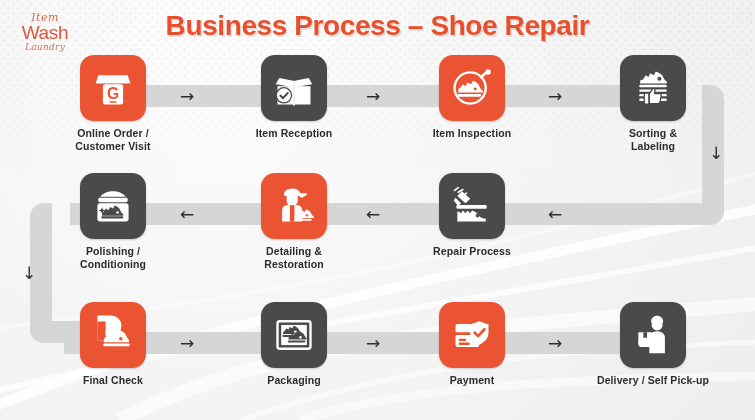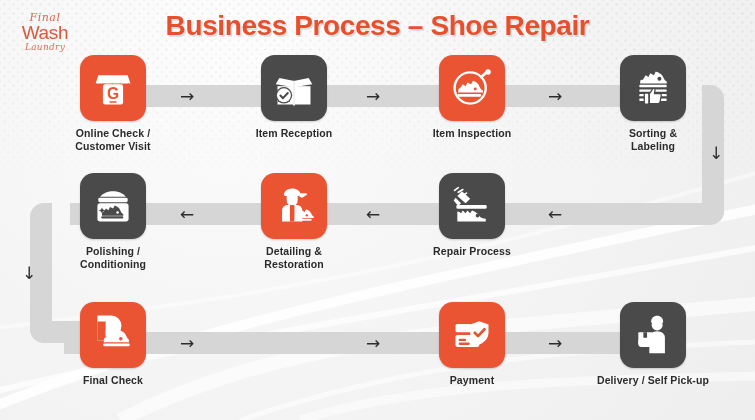--- a/index.html
+++ b/index.html
@@ -106,41 +106,41 @@
   <div class="arrow" style="left:180px;top:206px;">←</div>
   <div class="arrow" style="left:22px;top:265px;">↓</div>
 
   <div class="arrow" style="left:180px;top:335px;">→</div>
   <div class="arrow" style="left:366px;top:335px;">→</div>
   <div class="arrow" style="left:548px;top:335px;">→</div>
 
   <div class="title">Business Process – Shoe Repair</div>
 
   <div class="logo">
-    <div class="l1">Final</div>
+    <div class="l1">Item</div>
     <div class="l2">Wash</div>
     <div class="l3">Laundry</div>
   </div>
 
   <div class="step" style="left:38px;top:55px;">
     <div class="tile orange">
       <span>
         <svg width="44" height="44" viewBox="0 0 48 48">
           <g fill="#ffffff">
             <path d="M8 10h32l3 9H5z"></path>
             <path d="M5 19a4.5 4.5 0 0 0 9 0 4.5 4.5 0 0 0 9 0 4.5 4.5 0 0 0 9 0 4.5 4.5 0 0 0 9 0" fill="none" stroke="#eb5433" stroke-width="1.6"></path>
             <rect x="13" y="20" width="22" height="22" rx="2.5"></rect>
             <rect x="20" y="38.5" width="8" height="1.6" rx="0.8" fill="#eb5433"></rect>
           </g>
           <text x="24" y="35.5" font-family="Liberation Sans, sans-serif" font-size="17" font-weight="bold" fill="#eb5433" text-anchor="middle">G</text>
         </svg>
       </span>
     </div>
     <div class="caption">
-      <div>Online Check /</div>
+      <div>Online Order /</div>
       <div>Customer Visit</div>
     </div>
   </div>
 
   <div class="step" style="left:219px;top:55px;">
     <div class="tile dark">
       <span>
         <svg width="44" height="44" viewBox="0 0 48 48">
           <g fill="#ffffff">
             <path d="M23 16 L8 13 L4 20 L23 23 Z"></path>
@@ -287,20 +287,41 @@
             <circle cx="32.5" cy="28" r="1.9" fill="#eb5433"></circle>
           </g>
         </svg>
       </span>
     </div>
     <div class="caption">
       <div>Final Check</div>
     </div>
   </div>
 
+  <div class="step" style="left:219px;top:302px;">
+    <div class="tile dark">
+      <span>
+        <svg width="44" height="44" viewBox="0 0 48 48">
+          <rect x="6" y="9" width="36" height="30" rx="2.5" fill="none" stroke="#ffffff" stroke-width="2.6"></rect>
+          <rect x="10" y="13" width="28" height="22" fill="#ffffff"></rect>
+          <g fill="#4a4a4a">
+            <path d="M12 22c0-1.4.8-2 1.6-2.2l2.2-3.2 2.2 1.4 1.4-2.8 2.8 1.4 1.4-2.8c2.2.7 4.8 2 5.6 4.2.7 1.4 1.4 2.8 2.4 3.5V23H12z"></path>
+            <rect x="11.4" y="24" width="21" height="2.2" rx=".9"></rect>
+            <circle cx="25.5" cy="20.5" r="1.4" fill="#ffffff"></circle>
+            <path d="M18 28c0-1.4.8-2 1.6-2.2l2.2-3.2 2.2 1.4 1.4-2.8 2.8 1.4 1.4-2.8c2.2.7 4.8 2 5.6 4.2.7 1.4 1.4 2.8 2.4 3.5V29H18z"></path>
+            <rect x="17.4" y="30" width="19" height="2.2" rx=".9"></rect>
+            <circle cx="31" cy="26.5" r="1.4" fill="#ffffff"></circle>
+          </g>
+        </svg>
+      </span>
+    </div>
+    <div class="caption">
+      <div>Packaging</div>
+    </div>
+  </div>
 
   <div class="step" style="left:397px;top:302px;">
     <div class="tile orange">
       <span>
         <svg width="44" height="44" viewBox="0 0 48 48">
           <g fill="#ffffff">
             <rect x="6" y="12" width="17" height="9" rx="2"></rect>
             <rect x="6" y="24" width="26" height="13" rx="2"></rect>
             <rect x="9.5" y="28" width="8" height="2.6" rx="1" fill="#eb5433"></rect>
             <rect x="9.5" y="32.2" width="12" height="2.6" rx="1" fill="#eb5433"></rect>

